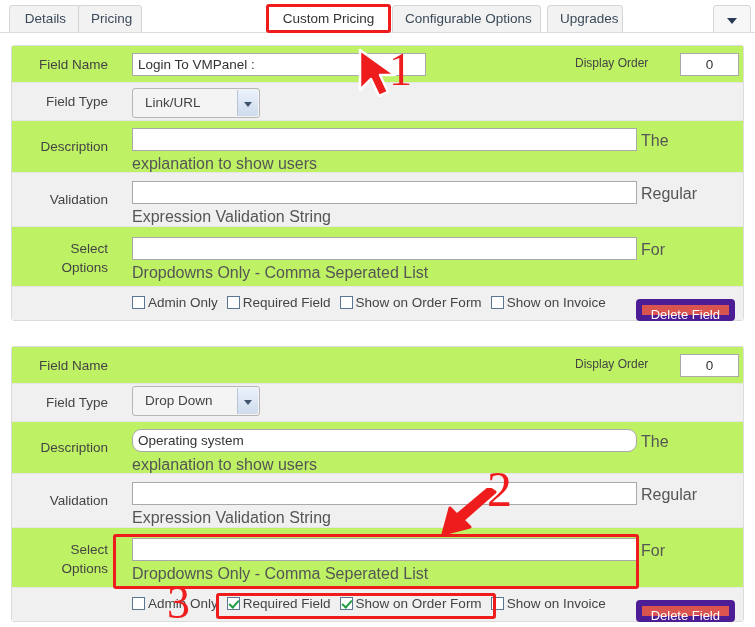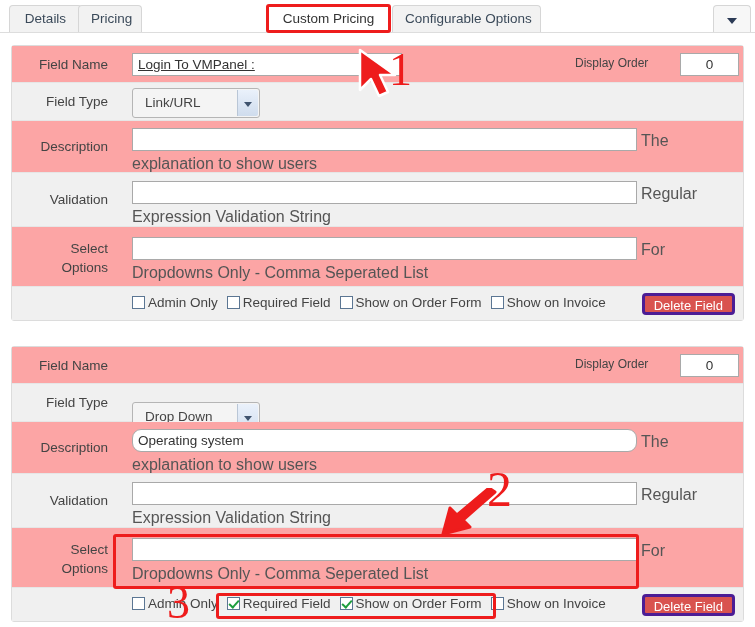--- a/index.html
+++ b/index.html
@@ -64,21 +64,21 @@
     border-radius:3px;
   }
   #panel-0{top:45px;height:276px;}
   #panel-1{top:346px;height:276px;}
 
   .row{
     position:relative;
     box-sizing:border-box;
     width:100%;
     border-bottom:1px solid #e6e6e6;
-    background:#fca5a5;
+    background:#bef264;
   }
   .row.shade{background:#f0f0f0;}
   .row:last-child{border-bottom:none;}
 
   .rlabel{
     position:absolute;left:0;top:0;width:105px;
     box-sizing:border-box;
     text-align:right;
     padding-right:9px;
     color:#444444;
@@ -157,24 +157,24 @@
   .cbox.checked:after{
     content:"";
     position:absolute;left:3px;top:0px;
     width:4px;height:8px;
     border:solid #1e9e3e;
     border-width:0 2px 2px 0;
     transform:rotate(42deg);
   }
   .cblabel{margin-right:9px;}
   .delbtn{
-    position:absolute;top:6px;
+    position:absolute;top:12px;
     box-sizing:border-box;
     background:#d9534f;
-    border:3px solid #4c1d95;
+    border:6px solid #4c1d95;
     border-radius:4px;
     color:#ffffff;
     font-size:13px;
     line-height:20px;
     height:22px;
     padding:0 9px;
     white-space:nowrap;
   }
 
   
@@ -197,29 +197,30 @@
   .ann-svg{position:absolute;pointer-events:none;}
 </style>
 </head>
 <body>
 
 <div class="tabbar">
   <div class="tab" id="tab-0" style="left: 9px; width: 73px;">Details</div>
   <div class="tab" id="tab-1" style="left: 78px; width: 64px;">Pricing</div>
   <div class="tab active" id="tab-3" style="left: 266px; width: 125px;">Custom Pricing</div>
   <div class="tab" id="tab-4" style="left: 392px; width: 149px;">Configurable Options</div>
+  <div class="tab" id="tab-5" style="left: 547px; width: 76px;">Upgrades</div>
   <div class="tab-caret">
     <span class="caret-glyph"></span>
   </div>
 </div>
 
 <div class="panel" id="panel-0">
     <div class="row" style="position:absolute;left:0;top:0px;width:100%;height:37px;">
       <div class="rlabel" style="line-height:37px;top:0;height:37px;">Field Name</div>
-      <input class="txtinput" style="left: 120px; top: 7px; width: 270px; height: 23px; text-decoration: underline;" type="text" value="Login To VMPanel :">
+      <input class="txtinput" style="left: 120px; top: 7px; width: 294px; height: 23px;" type="text" value="Login To VMPanel :">
       <div class="dorder-label" style="left:563px;top:10px;">Display Order</div>
       <input class="dorder-input" style="left: 668px; top: 7px; width: 59px; height: 23px;" type="text" value="0">
     </div>
     <div class="row shade" style="position:absolute;left:0;top:37px;width:100%;height:38px;">
       <div class="rlabel" style="line-height:38px;top:0;height:38px;">Field Type</div>
       <div class="selectbox" style="left:120px;top:5px;width:128px;height:30px;"><span>Link/URL</span><span class="selectbtn">
           <i></i>
         </span></div>
     </div>
     <div class="row" style="position:absolute;left:0;top:75px;width:100%;height:52px;">
@@ -249,21 +250,21 @@
     </div>
   </div>
 <div class="panel" id="panel-1">
     <div class="row" style="position:absolute;left:0;top:0px;width:100%;height:37px;">
       <div class="rlabel" style="line-height:37px;top:0;height:37px;">Field Name</div>
       <div class="dorder-label" style="left:563px;top:10px;">Display Order</div>
       <input class="dorder-input" style="left: 668px; top: 7px; width: 59px; height: 23px;" type="text" value="0">
     </div>
     <div class="row shade" style="position:absolute;left:0;top:37px;width:100%;height:38px;">
       <div class="rlabel" style="line-height:38px;top:0;height:38px;">Field Type</div>
-      <div class="selectbox" style="left:120px;top:18px;width:128px;height:36px;"><span>Drop Down</span><span class="selectbtn">
+      <div class="selectbox" style="left:120px;top:2px;width:128px;height:30px;"><span>Drop Down</span><span class="selectbtn">
           <i></i>
         </span></div>
     </div>
     <div class="row" style="position:absolute;left:0;top:75px;width:100%;height:52px;">
       <div class="rlabel" style="line-height:52px;top:0;height:52px;">Description</div>
       <input class="txtinput" style="left: 120px; top: 7px; width: 505px; height: 23px; border-radius: 9px;" type="text" value="Operating system">
       <div class="helptext" style="left:629px;top:11px;">The</div>
       <div class="helptext" style="left:120px;top:34px;">explanation to show users</div>
     </div>
     <div class="row shade" style="position:absolute;left:0;top:127px;width:100%;height:54px;">

